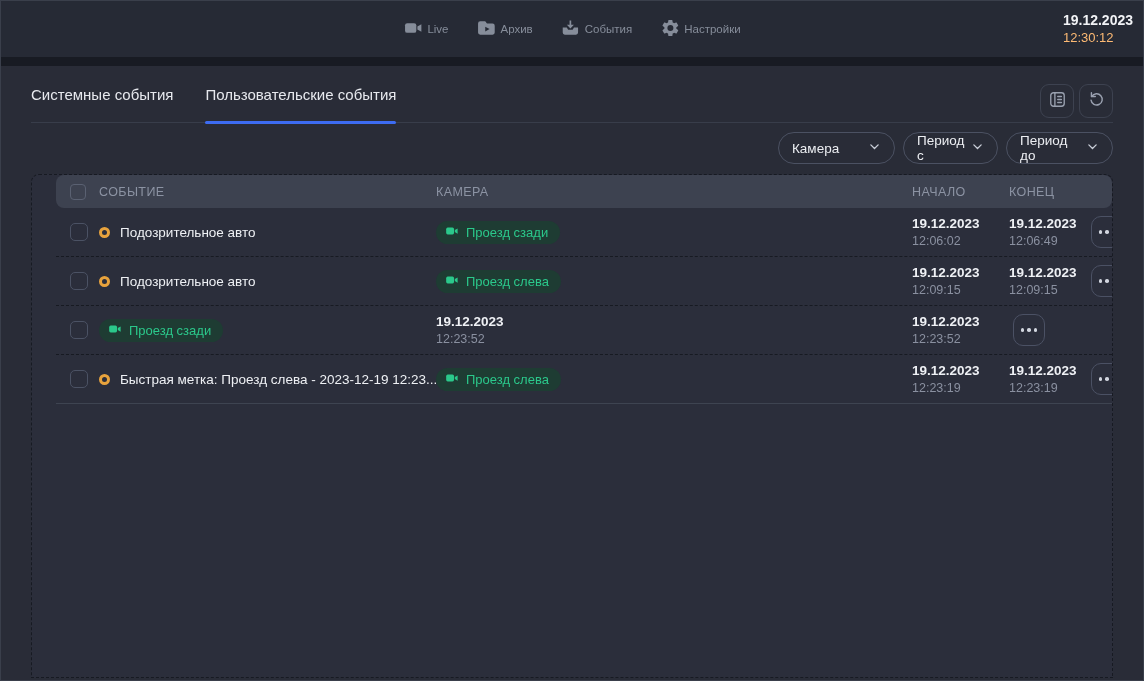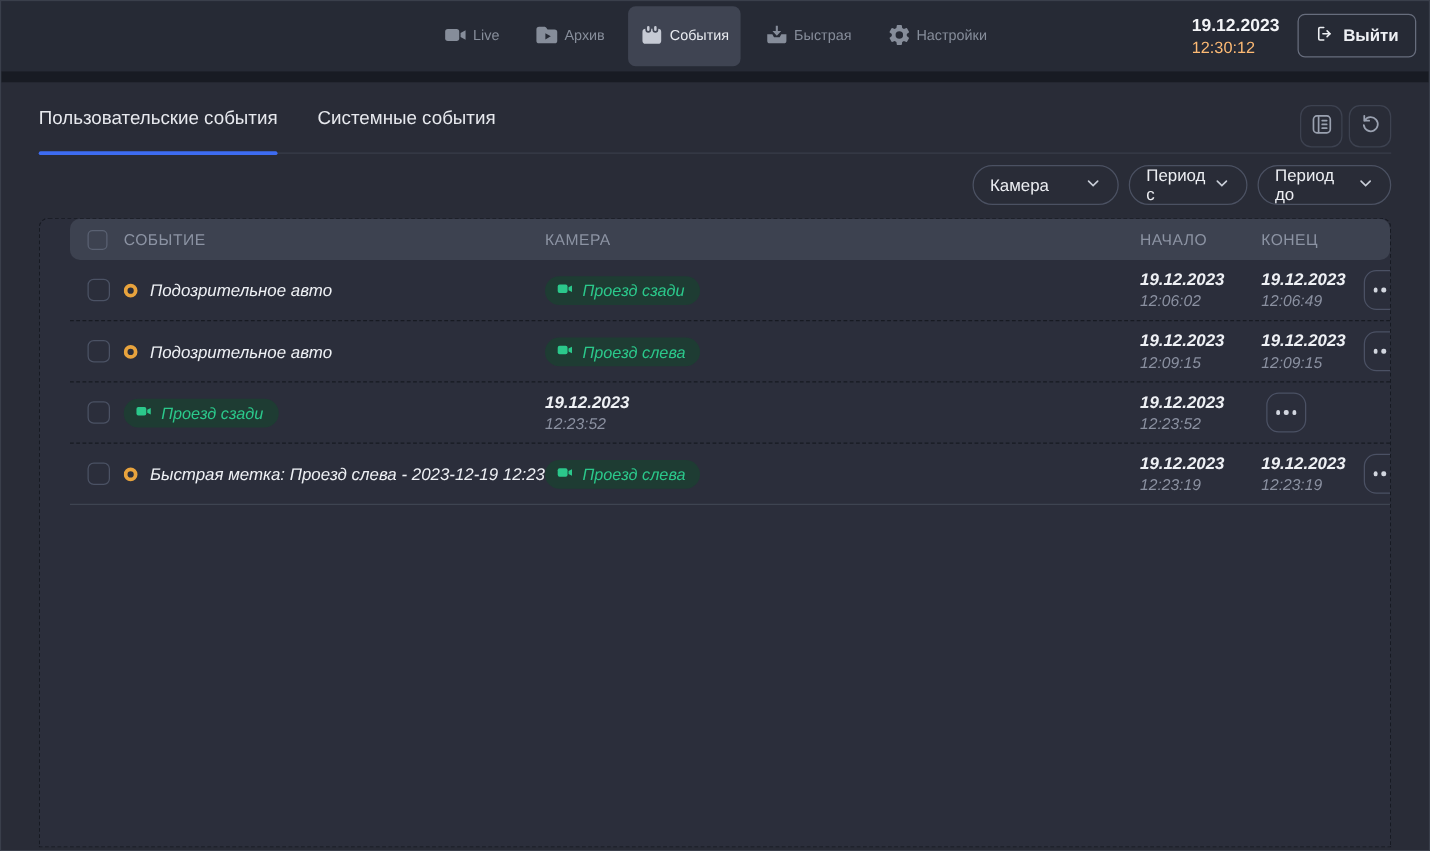--- a/index.html
+++ b/index.html
@@ -65,21 +65,21 @@
     border:1px dashed #171a22; border-radius:8px 8px 0 0; background:#2b2e3b;
     display:flex; flex-direction:column; overflow:hidden; }
   .grid-cols{ display:grid; grid-template-columns:43px 337px 476px 97px 78px 1fr;
     align-items:center;margin-left:24px; }
   .thead{ height:33px; flex:none; background:#3d4250; border-radius:8px; }
   .th{ color:#8c93a3; font-size:12.5px; letter-spacing:.4px; white-space:nowrap; }
   .pad-check{ padding-left:14px; }
   .cb{ width:18px; height:18px; border:1px solid #4b5264; border-radius:5px; cursor:pointer; }
   .cb.head{ width:16px; height:16px; border-color:#5a6172; border-radius:4px; }
 
-  .trow{ height:49px; flex:none; border-bottom:1px dashed #171a22;font-style:italic; }
+  .trow{ height:49px; flex:none; border-bottom:1px dashed #171a22; }
   .trow.last{ border-bottom:1px solid #3e4451; }
   .cell-event{ display:flex; align-items:center; gap:10px; color:#eef0f4;
     font-size:13.5px; overflow:hidden; white-space:nowrap; }
   .ring{ width:11px; height:11px; border:3px solid #e8a33d; border-radius:50%; flex:none; }
   .badge{ display:inline-flex; align-items:center; gap:7px; height:23px;
     background:#1e3c33; color:#2bc88b; border-radius:12px; padding:0 12px 0 9px;
     font-size:13px; white-space:nowrap;text-align:right; }
   .badge svg{ width:14px; height:14px; flex:none; }
   .timecell{ line-height:1.3; }
   .timecell .d{ color:#eef0f4; font-weight:700; font-size:13.5px; }
@@ -112,79 +112,59 @@
       <div class="nav-item">
         <span>
           <svg viewBox="0 0 24 24" fill="currentColor">
               <path d="M10.2 4H4.6A2.6 2.6 0 0 0 2 6.6v10.8A2.6 2.6 0 0 0 4.6 20h14.8a2.6 2.6 0 0 0 2.6-2.6V9.2a2.6 2.6 0 0 0-2.6-2.6h-6.7l-1.2-1.5A2.6 2.6 0 0 0 10.2 4z"></path>
               <path d="M10.6 10.4l5.2 2.9-5.2 2.9z" fill="#262a35"></path>
             </svg>
         </span>
         <span>Архив</span>
       </div>
 
-      <div class="nav-item active">
-        <span>
-          <svg viewBox="0 0 24 24" fill="currentColor">
-              <rect x="3" y="6" width="18" height="14.5" rx="3"></rect>
-              <rect x="6.6" y="2.6" width="4" height="6.4" rx="2" stroke="#3f4452" stroke-width="1.6"></rect>
-              <rect x="13.4" y="2.6" width="4" height="6.4" rx="2" stroke="#3f4452" stroke-width="1.6"></rect>
-            </svg>
-        </span>
-        <span>События</span>
-      </div>
 
       <div class="nav-item">
         <span>
           <svg viewBox="0 0 24 24" fill="currentColor">
               <path d="M11 3h2v5.2h3.2L12 12.6 7.8 8.2H11z"></path>
               <path d="M2.8 11.3h4.9l1.6 2.8h5.4l1.6-2.8h4.9v6.2a2.5 2.5 0 0 1-2.5 2.5H5.3a2.5 2.5 0 0 1-2.5-2.5z"></path>
             </svg>
         </span>
-        <span>Быстрая</span>
+        <span>События</span>
       </div>
 
       <div class="nav-item">
         <span>
           <svg viewBox="0 0 24 24" fill="currentColor">
               <path d="M19.14 12.94a7 7 0 0 0 .05-.94 7 7 0 0 0-.05-.94l2.03-1.58a.5.5 0 0 0 .12-.64l-1.92-3.32a.5.5 0 0 0-.61-.22l-2.39.96a7.3 7.3 0 0 0-1.62-.94l-.36-2.54a.5.5 0 0 0-.5-.42h-3.84a.5.5 0 0 0-.5.42l-.36 2.54c-.59.24-1.13.56-1.62.94l-2.39-.96a.5.5 0 0 0-.61.22L2.65 8.84a.5.5 0 0 0 .12.64l2.03 1.58a7 7 0 0 0 0 1.88l-2.03 1.58a.5.5 0 0 0-.12.64l1.92 3.32c.13.23.4.32.61.22l2.39-.96c.49.38 1.03.7 1.62.94l.36 2.54a.5.5 0 0 0 .5.42h3.84a.5.5 0 0 0 .5-.42l.36-2.54a7.3 7.3 0 0 0 1.62-.94l2.39.96c.22.1.48 0 .61-.22l1.92-3.32a.5.5 0 0 0-.12-.64zM12 15.6A3.6 3.6 0 1 1 15.6 12 3.6 3.6 0 0 1 12 15.6z"></path>
             </svg>
         </span>
         <span>Настройки</span>
       </div>
     </div>
 
     <div class="topbar-right">
       <div class="datetime">
         <span class="dt-date">19.12.2023</span>
         <span class="dt-time">12:30:12</span>
       </div>
-      <button class="logout-btn">
-        <span>
-          <svg viewBox="0 0 24 24" fill="none" stroke="currentColor" stroke-width="1.9" stroke-linecap="round" stroke-linejoin="round">
-              <path d="M10.5 4.5H6A1.5 1.5 0 0 0 4.5 6v12A1.5 1.5 0 0 0 6 19.5h4.5"></path>
-              <path d="M14.5 8.5 18 12l-3.5 3.5"></path>
-              <path d="M18 12H9.5"></path>
-            </svg>
-        </span>
-        <span>Выйти</span>
-      </button>
     </div>
   </div>
 
   <div class="divider"></div>
 
   <div class="content">
 
     <div class="tabbar">
+      <div class="tab">
+        <span>Системные события</span>
+      </div>
       <div class="tab active">
         <span>Пользовательские события</span>
-      </div>
-      <div class="tab">
-        <span>Системные события</span>
       </div>
 
       <div class="tab-actions">
         <button class="icon-btn">
           <span>
             <svg viewBox="0 0 24 24" fill="none" stroke="currentColor" stroke-width="1.7" stroke-linecap="round">
                 <rect x="3.5" y="3.5" width="17" height="17" rx="3.5"></rect>
                 <path d="M8.7 4v16"></path>
                 <path d="M12.3 8.2h4.6M12.3 12h4.6M12.3 15.8h4.6"></path>
               </svg>

